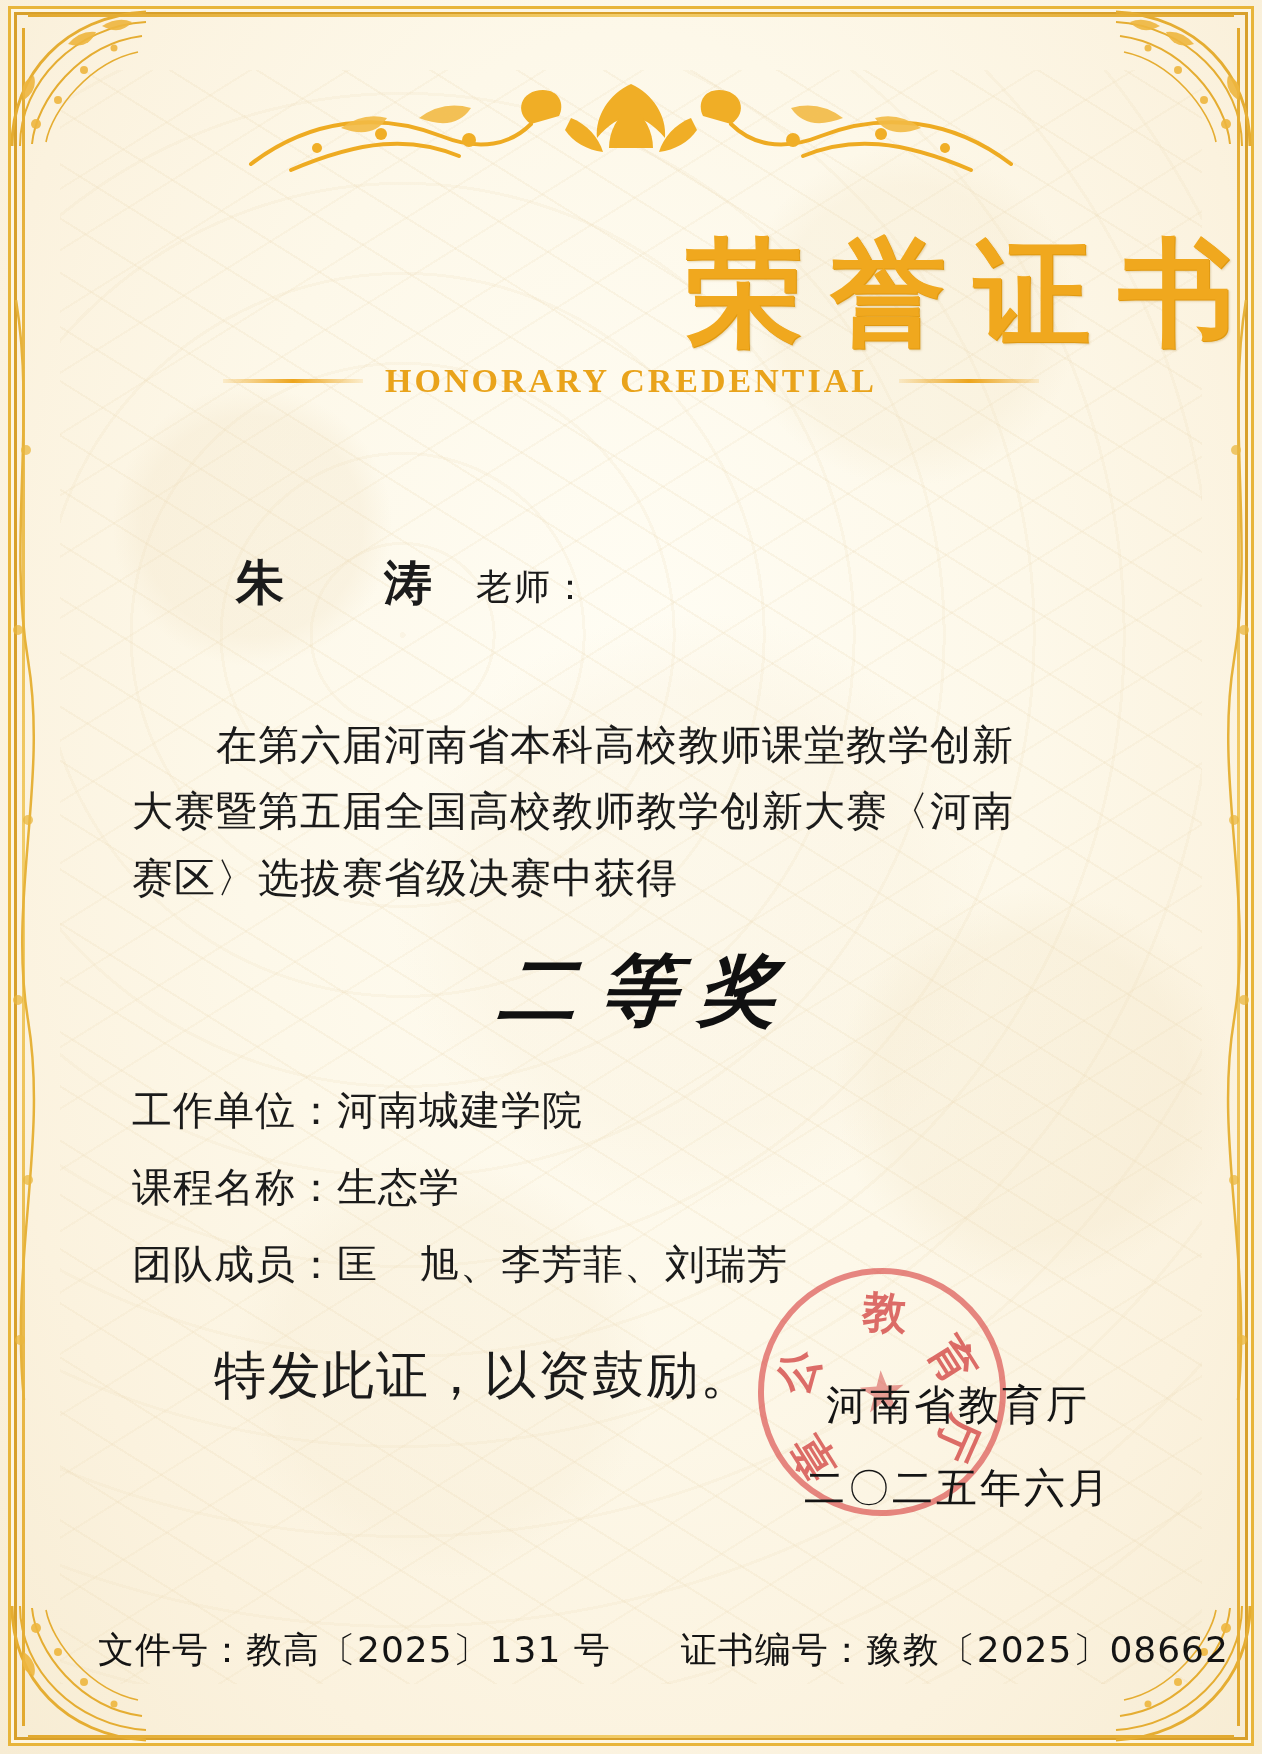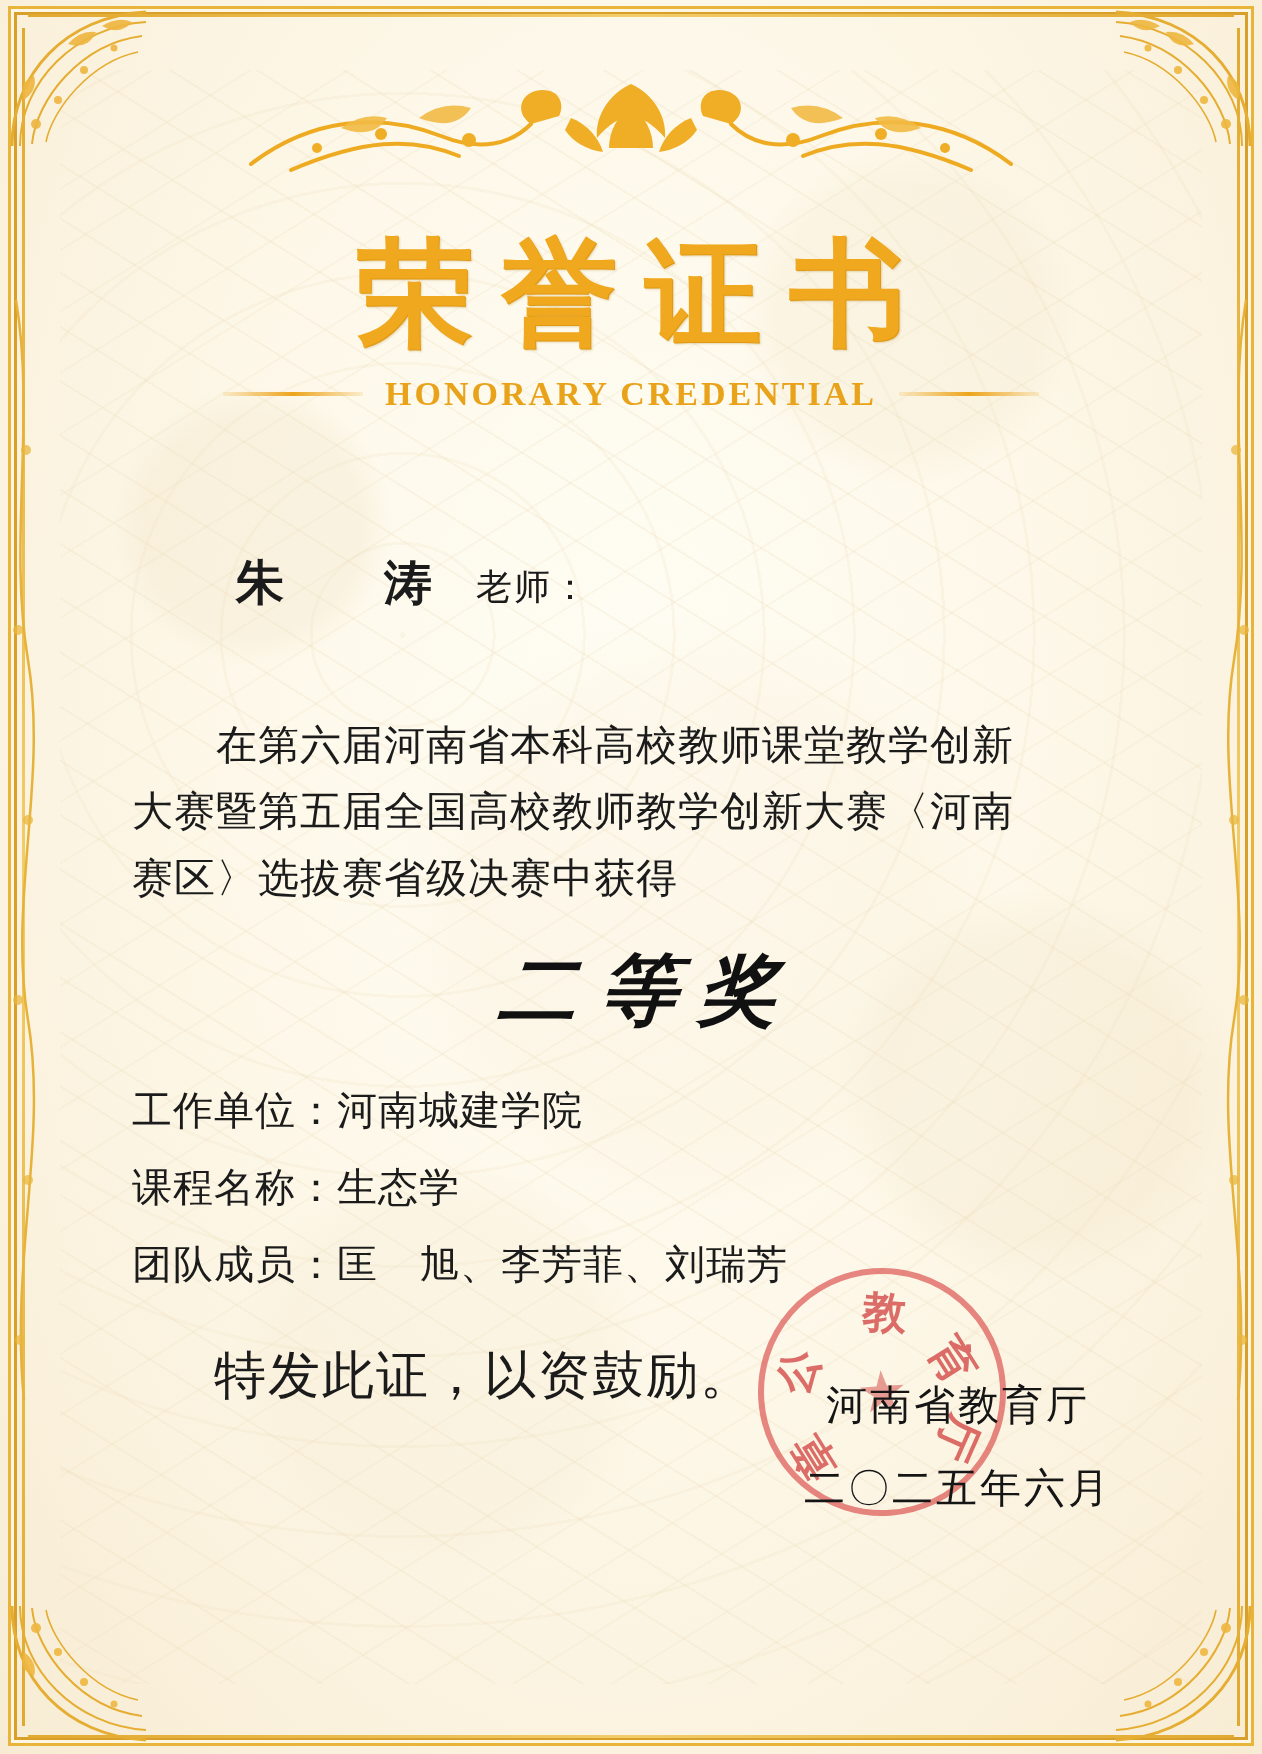--- a/index.html
+++ b/index.html
@@ -93,34 +93,34 @@
     height: 110px;
     pointer-events: none;
   }
   .header-ornament svg { width: 100%; height: 100%; display: block; }
 
   
   .title-block {
     position: absolute;
     left: 0; right: 0;
     top: 226px;
-    text-align: center;
+    text-align: right;
   }
   .cert-title {
     font-family: "DejaVu Sans", "Liberation Sans", sans-serif;
     font-size: 116px;
     font-weight: bold;
     letter-spacing: 28px;
     text-indent: 28px;
     color: #f0a81e;
     line-height: 1.15;
     text-shadow: 1px 1px 0 #e09910, 2px 2px 2px rgba(160,110,10,0.25);
   }
   .subtitle-row {
-    margin-top: 16px;
+    margin-top: 3px;
     display: flex;
     align-items: center;
     justify-content: center;
     gap: 22px;
   }
   .sub-rule {
     width: 140px;
     height: 4px;
     background: linear-gradient(90deg, rgba(240,168,30,0.15), #eda51c, rgba(240,168,30,0.15));
   }
@@ -451,14 +451,18 @@
     <span class="seal-char" style="left:168px; top:140px; transform: rotate(118deg);">厅</span>
     <span class="seal-char" style="left:14px; top:62px; transform: rotate(-62deg);">公</span>
     <span class="seal-char" style="left:24px; top:148px; transform: rotate(-118deg);">章</span>
   </div>
 
   <div class="signature-block">
     <div class="issuer">河南省教育厅</div>
     <div class="issue-date">二〇二五年六月</div>
   </div>
 
+  <div class="footer">
+    <span class="footer-item">文件号：教高〔2025〕131 号</span>
+    <span class="footer-item">证书编号：豫教〔2025〕08662</span>
+  </div>
 
 </div>
 
 </body></html>

